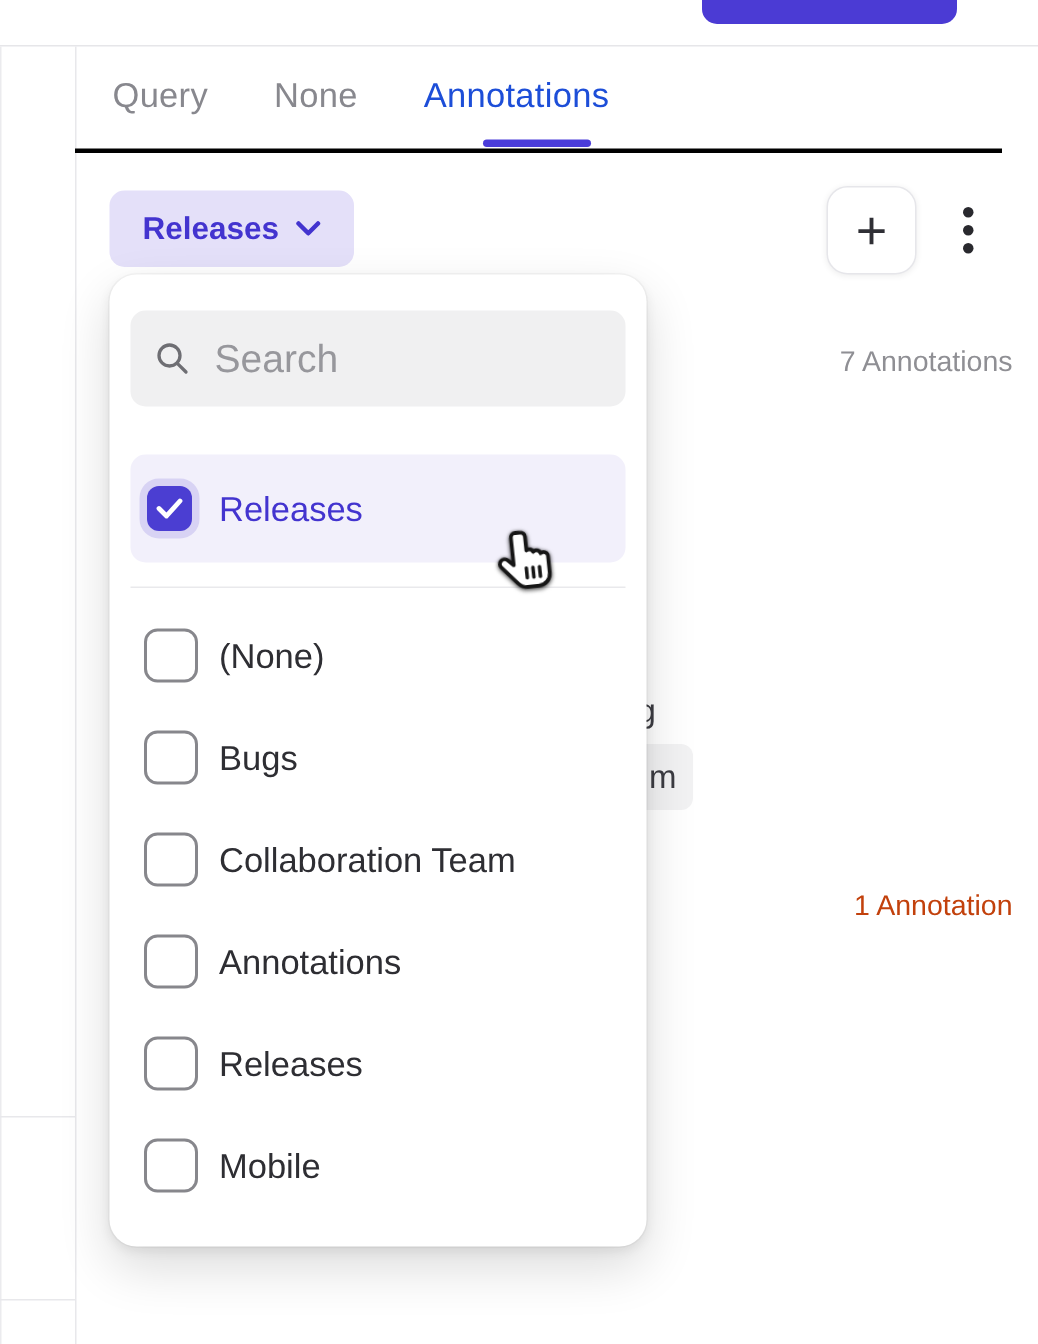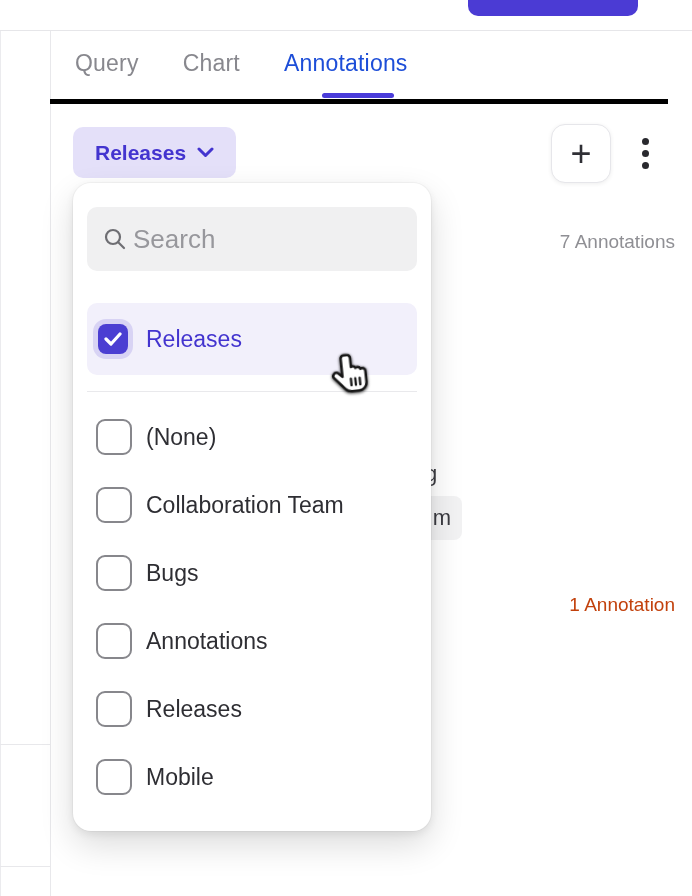--- a/index.html
+++ b/index.html
@@ -14,21 +14,21 @@
     position:absolute;left:468px;top:-26px;width:170px;height:42px;
     background:#4b3bd4;border-radius:10px;
   }
   .top-divider{position:absolute;left:0;top:30px;width:692px;height:1px;background:#e6e6e9;}
   .left-vline{position:absolute;left:50px;top:31px;width:1px;height:865px;background:#e8e8eb;}
   .left-edge{position:absolute;left:0;top:31px;width:1px;height:865px;background:#ebebee;}
   .left-hline1{position:absolute;left:0;top:744px;width:50px;height:1px;background:#e8e8eb;}
   .left-hline2{position:absolute;left:0;top:866px;width:50px;height:1px;background:#e8e8eb;}
 
   
-  .tabbar{position:absolute;left:50px;top:31px;width:618px;height:68px;border-bottom:5px solid #000000;}
+  .tabbar{position:absolute;left:50px;top:31px;width:618px;height:68px;border-bottom:3px solid #000000;}
   .tabs{display:flex;gap:44px;padding-left:25px;padding-top:19px;}
   .tab{font-size:23px;font-weight:500;color:#88888e;cursor:pointer;letter-spacing:.2px;}
   .tab.active{color:#1d4ed8;}
   .tab-underline{position:absolute;left:272px;top:62px;width:72px;height:5px;border-radius:3px;background:#4a3cd9;}
 
   
   .releases-btn{
     position:absolute;left:73px;top:127px;height:51px;padding:0 22px;
     background:#e4e0f9;border-radius:10px;display:flex;align-items:center;gap:11px;
     color:#4334cf;font-size:21px;font-weight:700;cursor:pointer;
@@ -58,21 +58,21 @@
   }
 
   
   .panel{
     position:absolute;left:73px;top:183px;width:358px;height:648px;box-sizing:border-box;
     background:#ffffff;border-radius:18px;z-index:2;
     box-shadow:0 14px 34px rgba(0,0,0,.14),0 3px 8px rgba(0,0,0,.07),0 0 0 1px rgba(0,0,0,.03);
   }
   .search-wrap{
     position:absolute;left:14px;top:24px;width:330px;height:64px;box-sizing:border-box;
-    background:#f0f0f1;border-radius:10px;display:flex;align-items:center;padding:0 16px;gap:4px;
+    background:#f0f0f1;border-radius:10px;display:flex;align-items:center;padding:0 16px;gap:14px;
   }
   .search-wrap svg{flex:0 0 auto;}
   .search-input{
     flex:1;border:none;outline:none;background:transparent;
     font-family:"Liberation Sans", sans-serif;font-size:26px;color:#2f2f35;min-width:0;
   }
   .search-input::placeholder{color:#97979c;}
 
   .selected-row{
     position:absolute;left:14px;top:120px;width:330px;height:72px;box-sizing:border-box;
@@ -111,21 +111,21 @@
 <div class="top-btn"></div>
 <div class="top-divider"></div>
 <div class="left-edge"></div>
 <div class="left-vline"></div>
 <div class="left-hline1"></div>
 <div class="left-hline2"></div>
 
 <div class="tabbar">
   <div class="tabs">
     <span class="tab">Query</span>
-    <span class="tab">Chart</span>
+    <span class="tab">None</span>
     <span class="tab active">Annotations</span>
   </div>
   <div class="tab-underline"></div>
 </div>
 
 <div class="releases-btn">
   <span>Releases</span>
   <svg width="17" height="11" viewBox="0 0 17 11">
     <polyline points="2,2 8.5,8.5 15,2" fill="none" stroke="#4334cf" stroke-width="3" stroke-linecap="round" stroke-linejoin="round"></polyline>
   </svg>
@@ -171,26 +171,26 @@
   <div class="panel-divider"></div>
 
   <div class="options">
   <div class="opt-row">
     <span class="cb"></span>
     <span class="opt-label">(None)</span>
   </div>
 
   <div class="opt-row">
     <span class="cb"></span>
+    <span class="opt-label">Bugs</span>
+  </div>
+
+  <div class="opt-row">
+    <span class="cb"></span>
     <span class="opt-label">Collaboration Team</span>
-  </div>
-
-  <div class="opt-row">
-    <span class="cb"></span>
-    <span class="opt-label">Bugs</span>
   </div>
 
   <div class="opt-row">
     <span class="cb"></span>
     <span class="opt-label">Annotations</span>
   </div>
 
   <div class="opt-row">
     <span class="cb"></span>
     <span class="opt-label">Releases</span>

